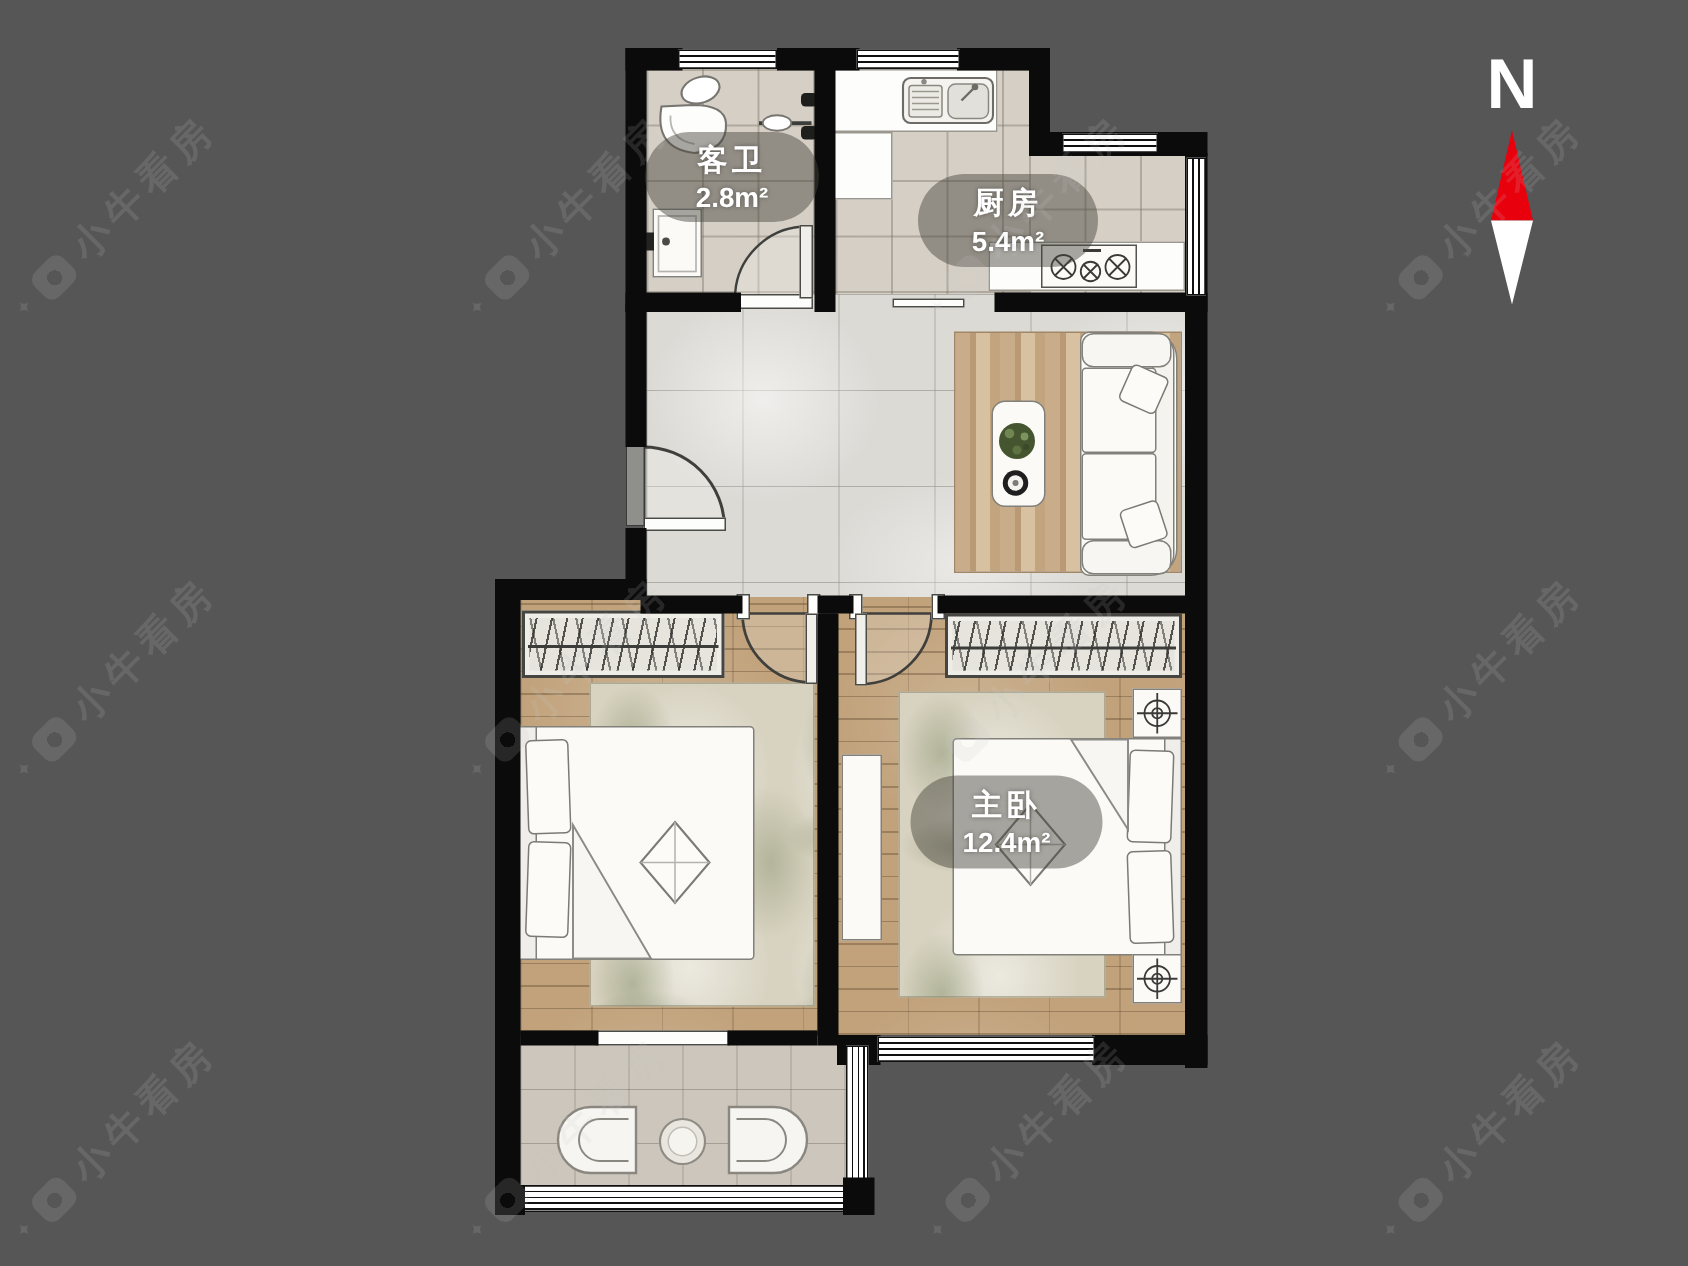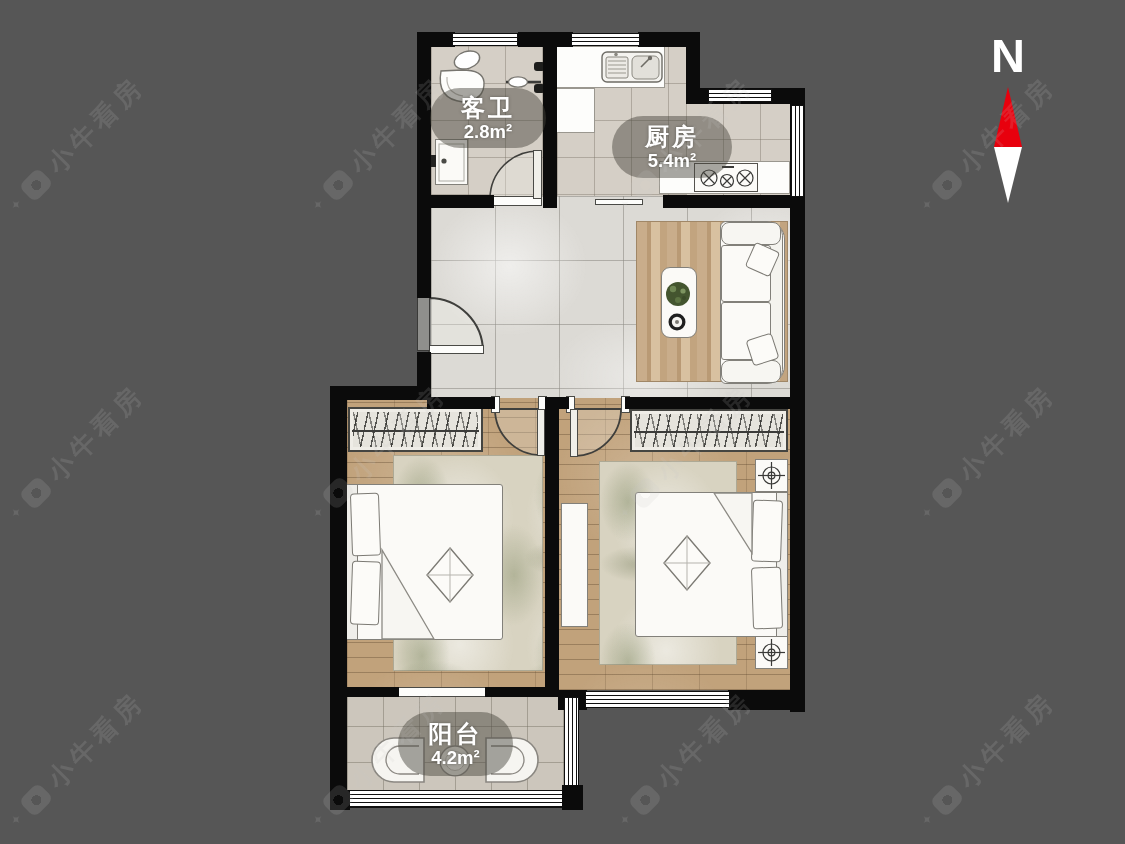--- a/index.html
+++ b/index.html
@@ -49,21 +49,21 @@
     border:1px solid rgba(130,128,105,.5);}
   .closet{background:#efede7;border:2px solid #454541;}
   .closet-fill{position:absolute;left:3px;right:3px;top:3px;bottom:3px;background-color:#e6e4dd;
     background-image:repeating-linear-gradient(102deg,transparent 0 4px,rgba(45,45,42,.8) 4px 5.4px,transparent 5.4px 10px),
                      repeating-linear-gradient(78deg,transparent 0 7px,rgba(45,45,42,.55) 7px 8.4px,transparent 8.4px 15px);}
   .closet-rail{position:absolute;left:2px;right:2px;top:50%;height:2px;background:#3c3c3a;}
   .pillow{background:#fcfbf8;border:1.5px solid #7c7a74;border-radius:4px;}
   
   .pill{background:rgba(70,67,60,.47);border-radius:40px;color:#ffffff;display:flex;flex-direction:column;
         align-items:center;justify-content:center;text-align:center;}
-  .rname{font-size:24px;font-weight:700;letter-spacing:3px;line-height:27px;text-shadow:0 0 3px rgba(60,60,55,.6);}
+  .rname{font-size:20px;font-weight:700;letter-spacing:3px;line-height:27px;text-shadow:0 0 3px rgba(60,60,55,.6);}
   .rarea{font-size:18.5px;font-weight:600;line-height:22px;text-shadow:0 0 3px rgba(60,60,55,.6);}
   
   .compass-n{color:#ffffff;font-size:47px;font-weight:700;}
   
   .wm{position:absolute;transform:translate(-50%,-50%) rotate(-45deg);color:#c9c9c9;opacity:.15;
       display:flex;align-items:center;gap:9px;white-space:nowrap;pointer-events:none;}
   .wm-star{font-size:13px;}
   .wm-icon{width:27px;height:23px;border-radius:7px;
       background:radial-gradient(circle at 50% 52%,rgba(0,0,0,0) 0 5px,currentColor 5px);}
   .wm-text{font-size:26px;font-weight:700;letter-spacing:5px;}
@@ -274,23 +274,23 @@
   <div class="abs wall" style="left:562px;top:785px;width:21px;height:25px;"></div>
 
   <div class="abs pill" style="left:430px;top:88px;width:116px;height:60px;">
     <div class="rname">客卫</div>
     <div class="rarea">2.8m²</div>
   </div>
   <div class="abs pill" style="left:612px;top:116px;width:120px;height:62px;">
     <div class="rname">厨房</div>
     <div class="rarea">5.4m²</div>
   </div>
-  <div class="abs pill" style="left:398px;top:712px;width:115px;height:64px;">
-    <div class="rname">阳台</div>
-    <div class="rarea">4.2m²</div>
+  <div class="abs pill" style="left:607px;top:517px;width:128px;height:62px;">
+    <div class="rname">主卧</div>
+    <div class="rarea">12.4m²</div>
   </div>
 
   <div class="abs" style="left:968px;top:28px;width:80px;height:170px;text-align:center;">
     <div class="compass-n">N</div>
     <svg width="32" height="120" viewBox="0 0 32 120" style="position:relative;left:0;top:2px;">
       <polygon points="16,2 30,62 2,62" fill="#e8000d"></polygon>
       <polygon points="2,62 30,62 16,118" fill="#ffffff"></polygon>
     </svg>
   </div>
 

